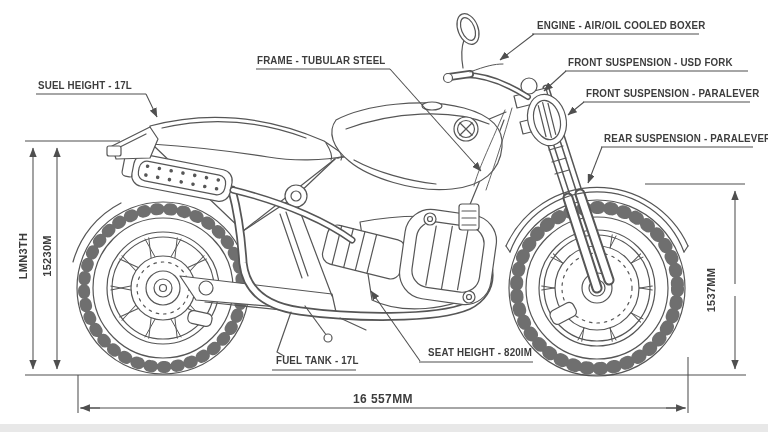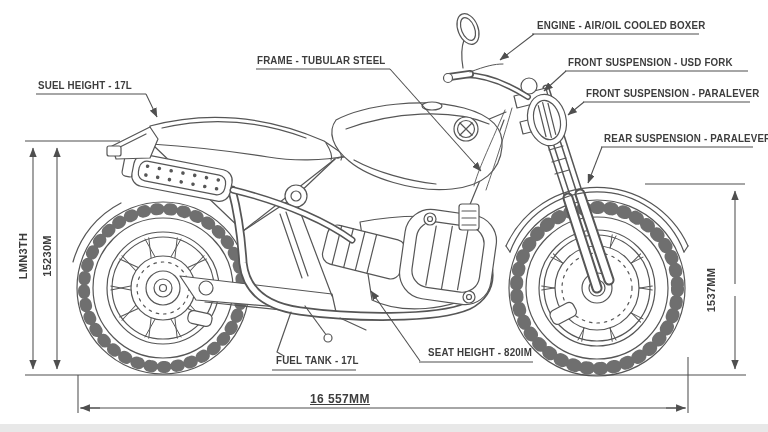--- a/index.html
+++ b/index.html
@@ -15,22 +15,22 @@
     color:#3d3d3d;letter-spacing:.2px;
     transform:scaleX(.85);transform-origin:0 0;
   }
   .vlbl{
     position:absolute;width:120px;text-align:center;
     font:700 11px "Liberation Sans",sans-serif;
     color:#3d3d3d;letter-spacing:.3px;
     transform:rotate(-90deg);transform-origin:center;
   }
   .dimlbl{
-    position:absolute;left:310px;top:392px;width:146px;text-align:left;
-    font:700 12px "Liberation Sans",sans-serif;color:#3d3d3d;letter-spacing:.4px;text-decoration:underline;
+    position:absolute;left:310px;top:392px;width:146px;text-align:center;
+    font:700 12px "Liberation Sans",sans-serif;color:#3d3d3d;letter-spacing:.4px;
   }
 </style>
 </head>
 <body>
 
 <div class="stage">
 
 <svg class="art" width="768" height="432" viewBox="0 0 768 432">
   <defs>
     <marker id="arr" orient="auto" markerWidth="9" markerHeight="7" refX="8.5" refY="3.5">

